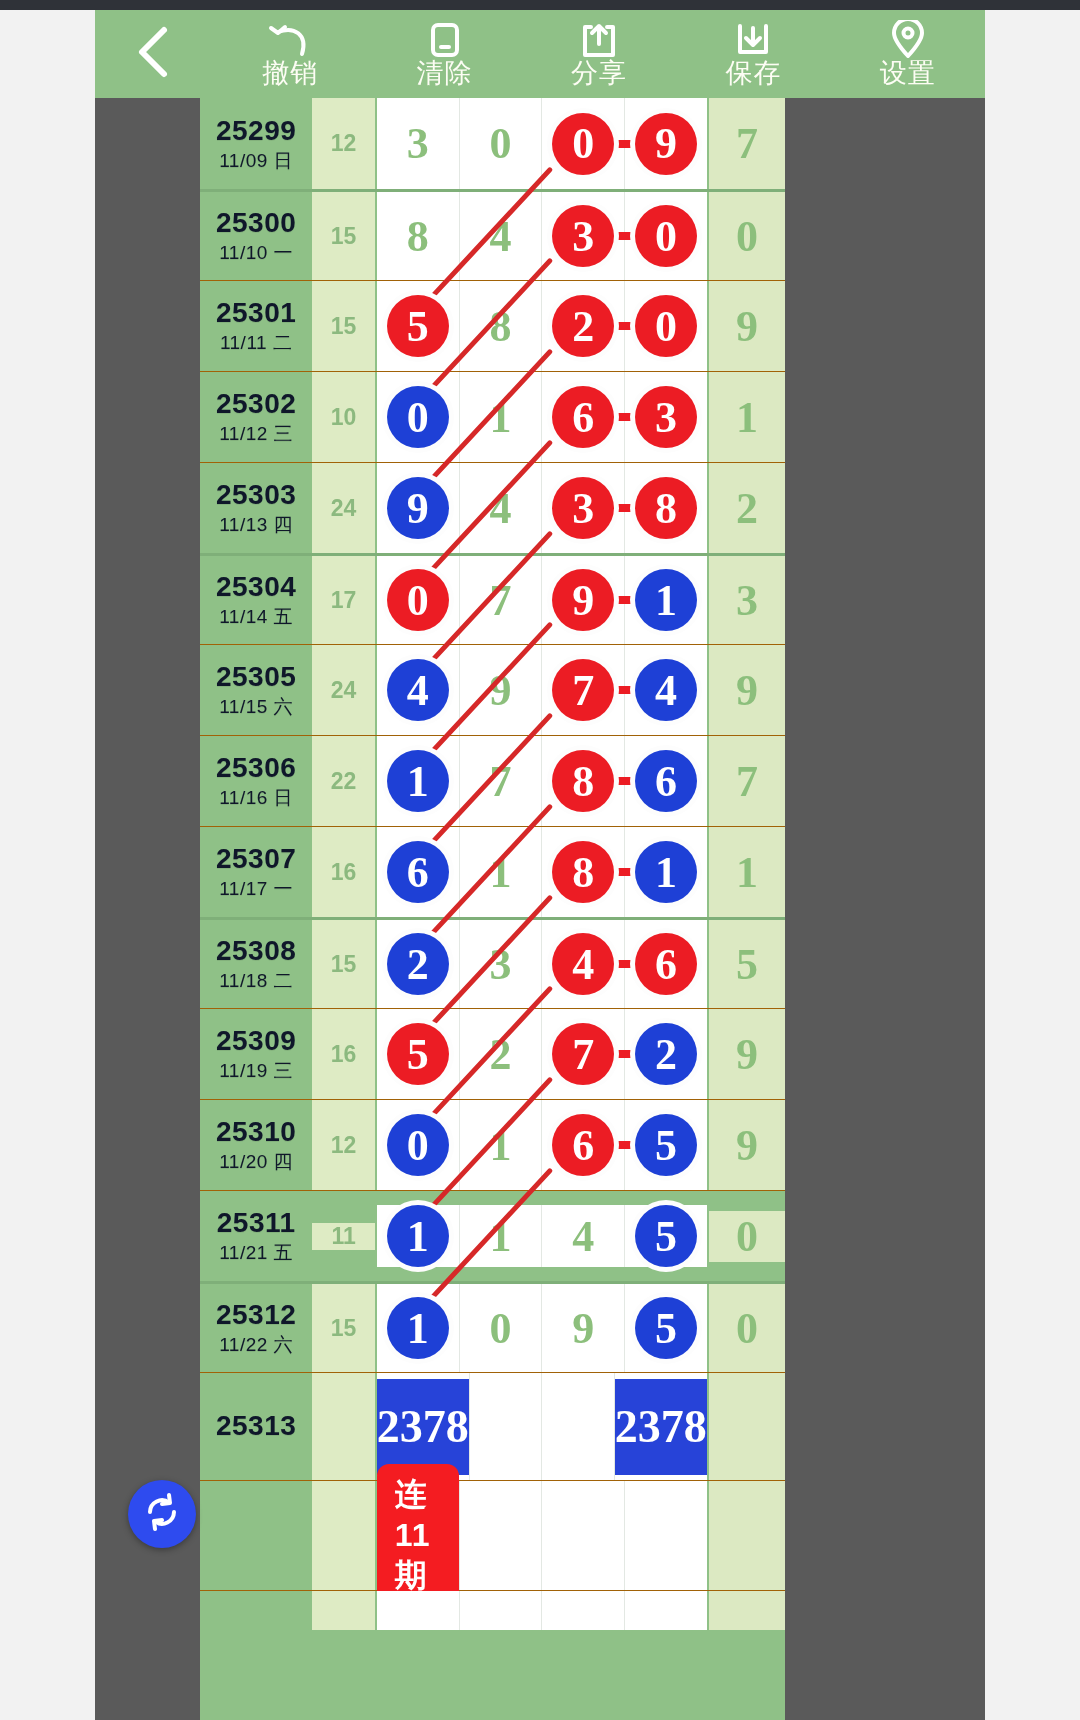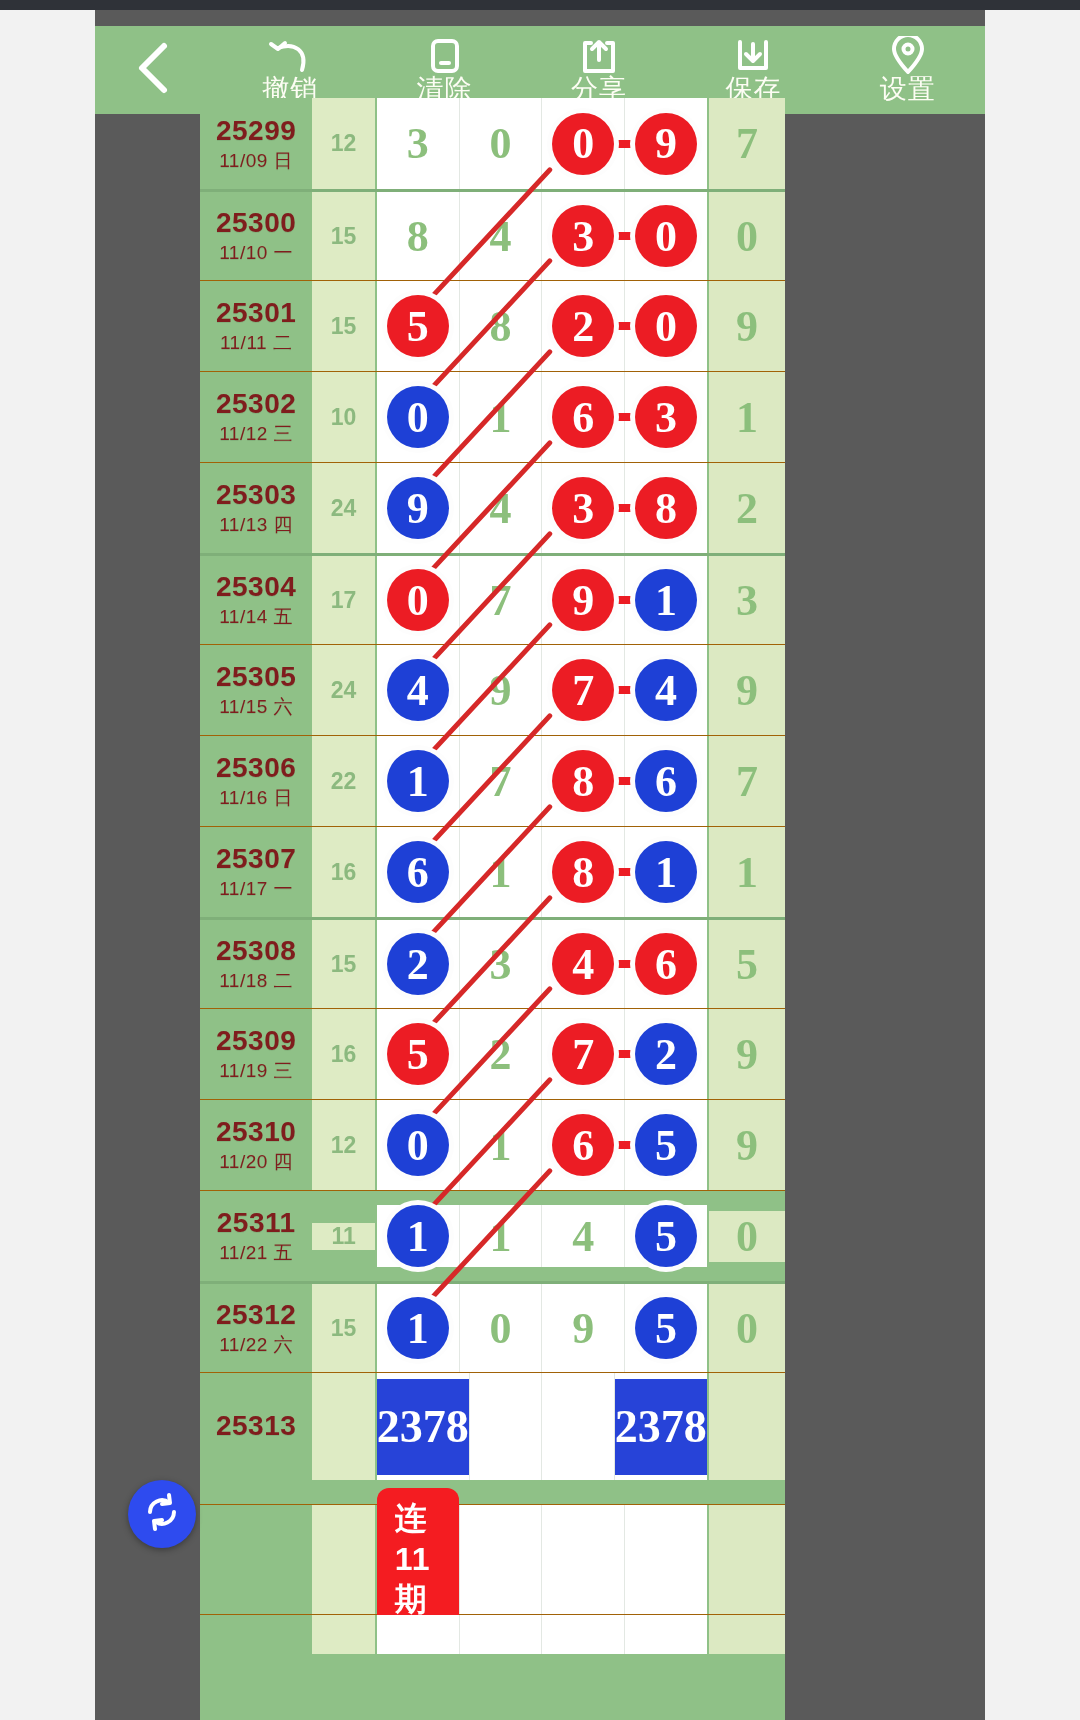--- a/index.html
+++ b/index.html
@@ -8,40 +8,40 @@
     position:relative;width:1080px;height:1720px;overflow:hidden;
     background:#5a5a5a;
   }
   
   .statusbar{position:absolute;left:0;top:0;width:1080px;height:10px;background:#2f3238;}
   
   .gutter-left{position:absolute;left:0;top:10px;width:95px;height:1710px;background:#f2f2f2;}
   .gutter-right{position:absolute;right:0;top:10px;width:95px;height:1710px;background:#f2f2f2;}
   
   .toolbar{
-    position:absolute;left:95px;top:26px;width:890px;height:88px;
+    position:absolute;left:95px;top:10px;width:890px;height:88px;
     background:#8FC187;display:flex;align-items:stretch;
   }
   .tb-back{width:118px;display:flex;align-items:center;justify-content:center;}
   .tb-item{flex:1;display:flex;flex-direction:column;align-items:center;justify-content:center;gap:2px;}
   .tb-item .lbl{color:#fdfdf4;font-size:27px;line-height:1;letter-spacing:1px;}
   .tb-ico{height:36px;display:flex;align-items:flex-end;justify-content:center;}
   .tb-ico svg{display:block;}
   
   .board{
     position:absolute;left:200px;top:98px;width:585px;height:1622px;
     background:#8FC187;
   }
   .row{display:flex;width:585px;box-sizing:border-box;}
   .row.sep{border-top:3px solid #7FAF79;}
   .row.thin{border-top:1px solid #a16207;}
   .c-issue{
     width:115px;box-sizing:border-box;background:#8FC187;
     display:flex;flex-direction:column;align-items:center;justify-content:center;
-    color:#7f1d1d;text-shadow:0 1px 0 rgba(0,0,0,.08);
+    color:#0f172a;text-shadow:0 1px 0 rgba(0,0,0,.08);
   }
   .c-issue .no{font-size:28px;font-weight:700;line-height:1.15;letter-spacing:.5px;}
   .c-issue .dt{font-size:19px;line-height:1.2;margin-top:3px;letter-spacing:.5px;}
   .c-sum{
     width:64px;box-sizing:border-box;background:#DEEBC4;
     display:flex;align-items:center;justify-content:center;
     color:#8CB97F;font-size:23px;font-weight:700;
   }
   .c-grid{
     width:342px;box-sizing:border-box;background:#ffffff;display:flex;position:relative;
@@ -496,21 +496,21 @@
               <span class="pred-box">2378</span>
             </div>
             <div class="cell"></div>
             <div class="cell"></div>
             <div class="cell">
               <span class="pred-box">2378</span>
             </div>
           </div>
           <div class="c-tail"></div>
         </div>
-        <div class="row thin" style="height: 110px; margin-top: 24px;">
+        <div class="row thin" style="height: 110px;">
           <div class="c-issue"></div>
           <div class="c-sum"></div>
           <div class="c-grid">
             <div class="cell">
               <span class="badge">连11期</span>
             </div>
             <div class="cell"></div>
             <div class="cell"></div>
             <div class="cell"></div>
           </div>

